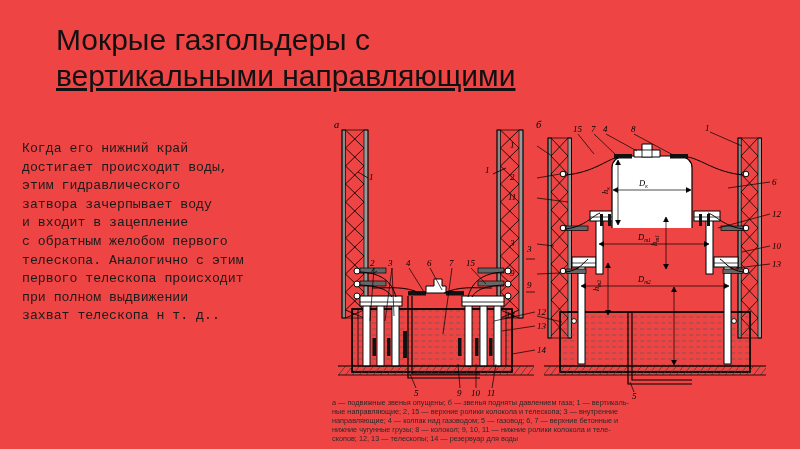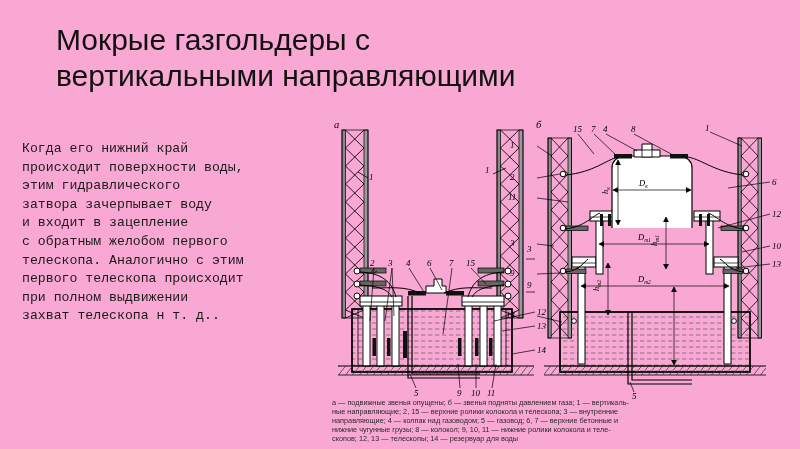--- a/index.html
+++ b/index.html
@@ -5,33 +5,33 @@
 <style>
   html,body{margin:0;padding:0;}
   body{
     width:800px;height:449px;
     background:#ffffff;
     font-family:"Liberation Sans","DejaVu Sans",sans-serif;
     overflow:hidden;
     position:relative;
     color:#000;
   }
-  .slide{position:absolute;inset:0;width:800px;height:449px;background:#f9a8d4;}
+  .slide{position:absolute;inset:0;width:800px;height:449px;background:#ef4444;}
 
   
   .title{
     position:absolute;
     left:56px; top:22px; width:700px;
     font-size:30px;
     line-height:36px;
     font-weight:400;
     color:#111;
     letter-spacing:0px;
   }
-  .title-l2{display:block;}
+  .title-l2{display:block;text-decoration:underline;}
 
   
   .body-text{
     position:absolute;
     left:22px; top:140px; width:300px;
     font-size:13.2px;
     line-height:18.6px;
     color:#1a1a1a;
     font-family:Liberation Mono, monospace;
   }
@@ -65,21 +65,21 @@
 
 <div class="slide">
 
   <div class="title">
     <span class="title-l1">Мокрые газгольдеры с</span>
     <span class="title-l2">вертикальными направляющими</span>
   </div>
 
   <div class="body-text">
     <span>Когда его нижний край</span>
-    <span>происходит поверхности воды,</span>
+    <span>достигает происходит воды,</span>
     <span>этим гидравлического</span>
     <span>затвора зачерпывает воду</span>
     <span>и входит в зацепление</span>
     <span>с обратным желобом первого</span>
     <span>телескопа. Аналогично с этим</span>
     <span>первого телескопа происходит</span>
     <span>при полном выдвижении</span>
     <span>захват телескопа н т. д..</span>
   </div>
 

